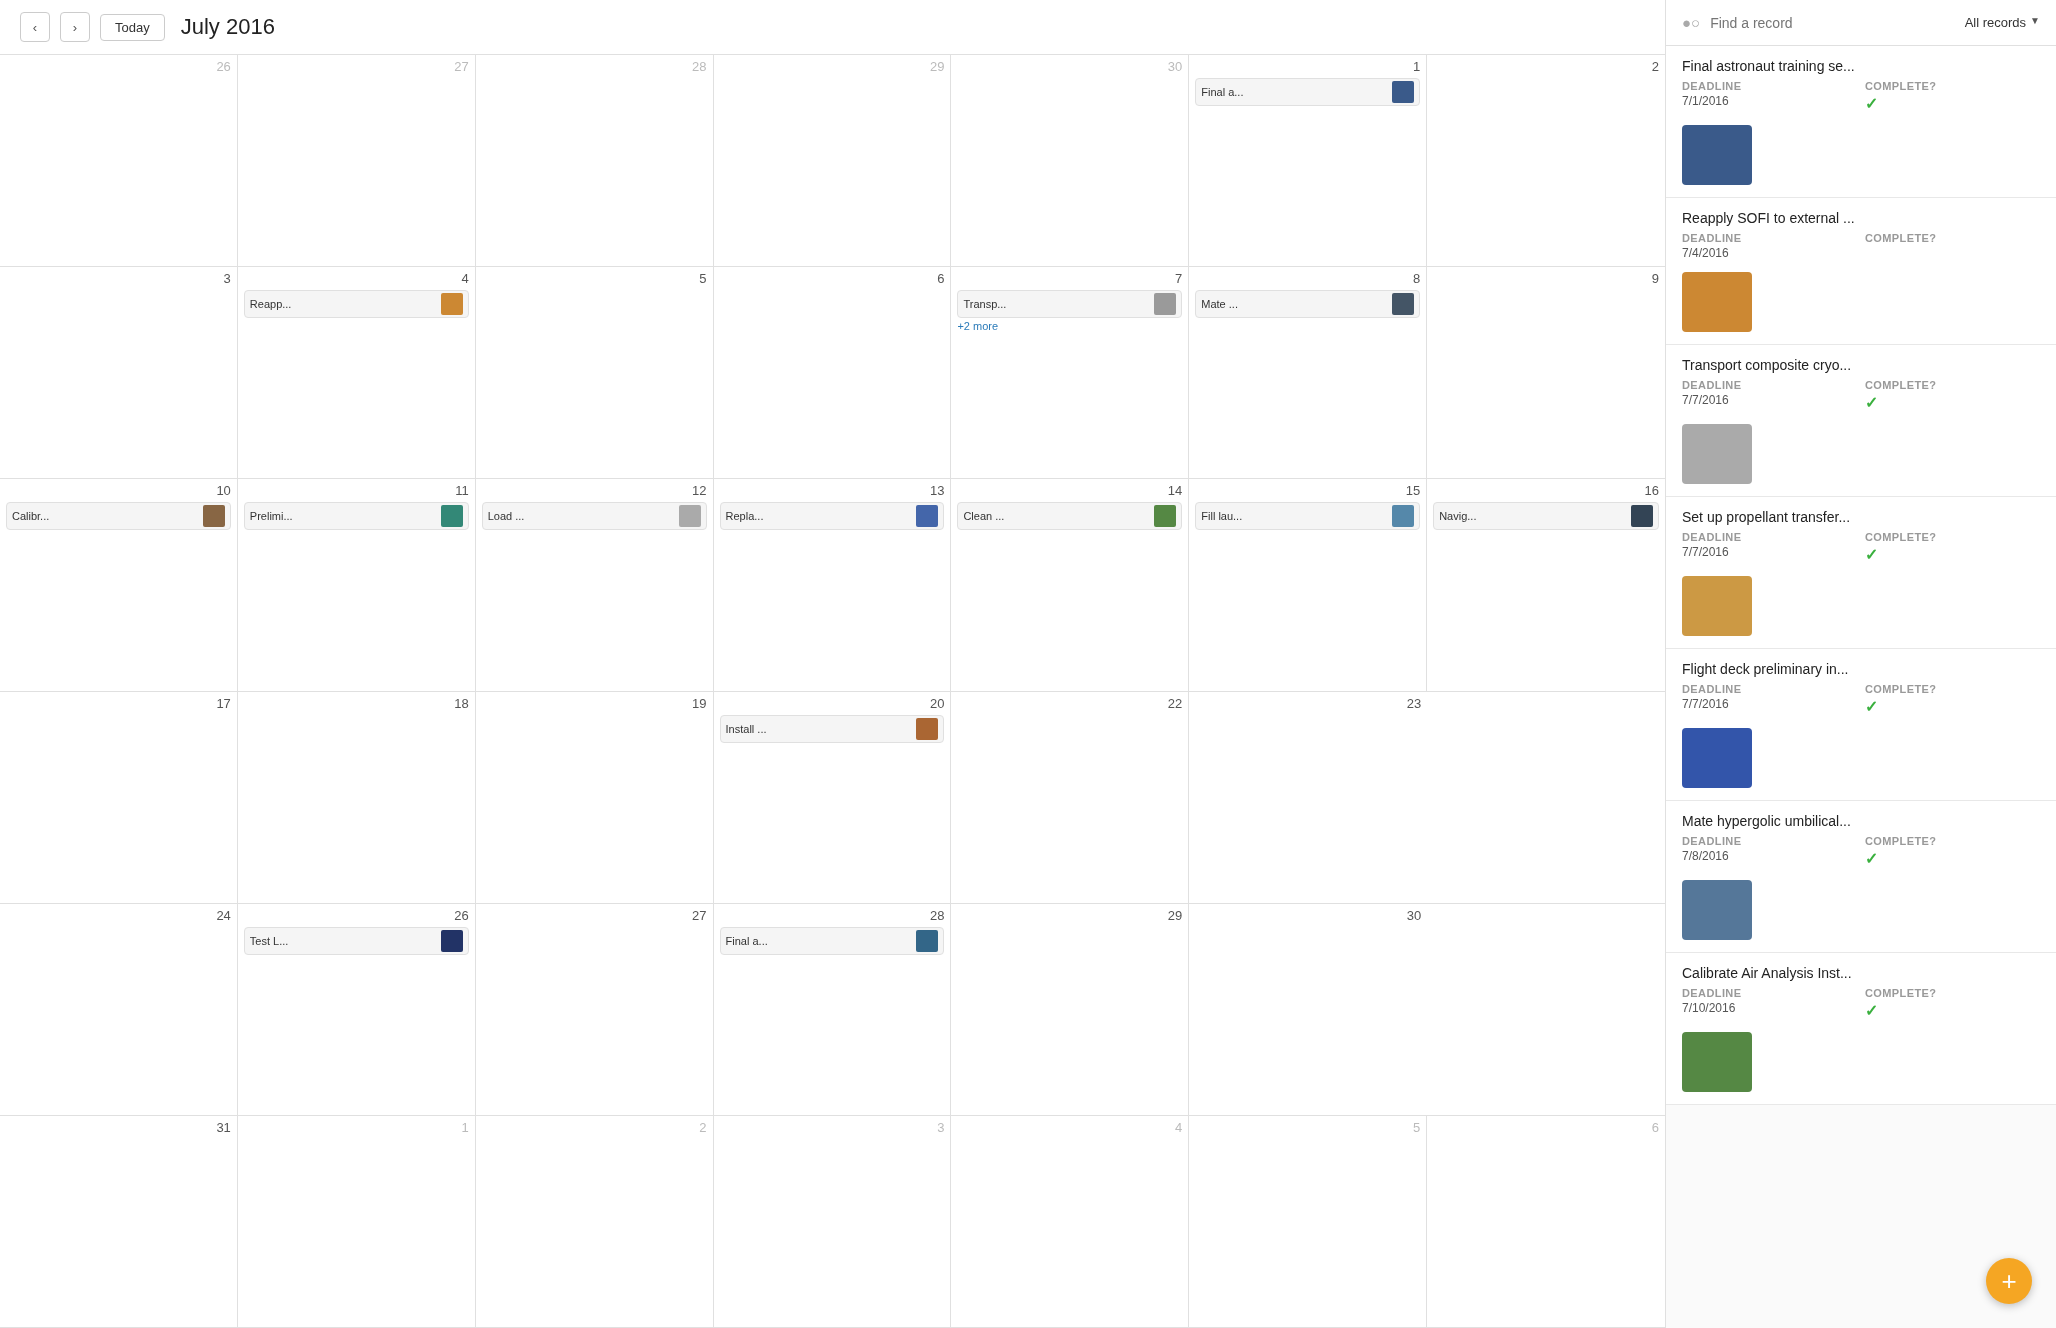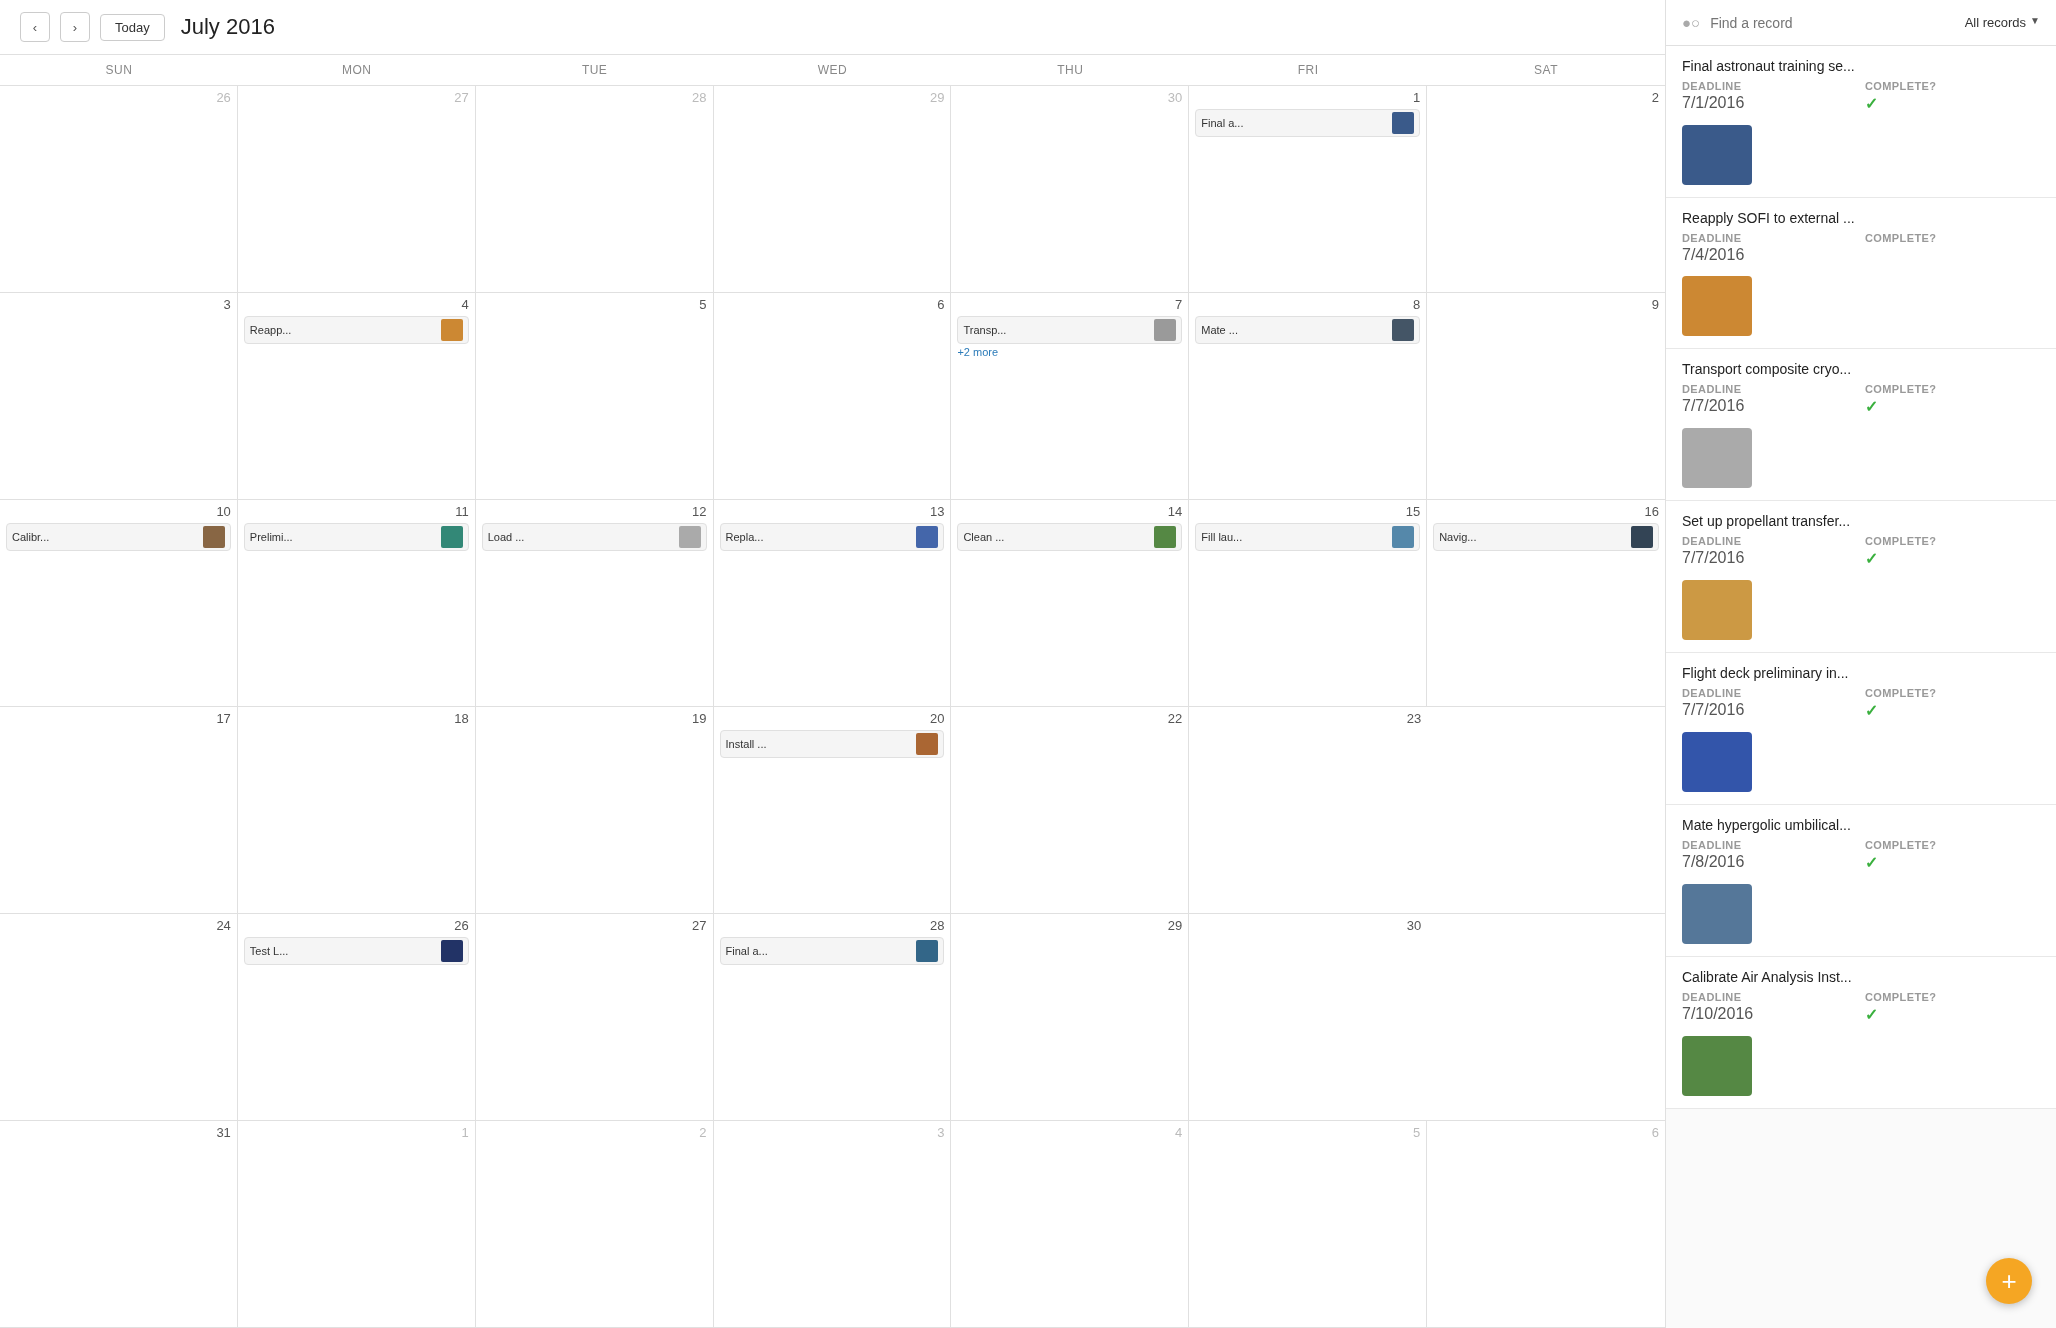--- a/index.html
+++ b/index.html
@@ -223,21 +223,21 @@
 
     .meta-label {
       font-size: 11px;
       color: #999;
       font-weight: 600;
       letter-spacing: 0.4px;
       text-transform: uppercase;
     }
 
     .meta-value {
-      font-size: 16px;
+      font-size: 12px;
       color: #555;
     }
 
     .check-mark {
       color: #3ab03e;
       font-size: 16px;
       font-weight: bold;
     }
 
     .record-thumb {
@@ -271,30 +271,20 @@
 
 <div class="calendar-section">
   <div class="cal-header">
     <button class="nav-btn">‹</button>
     <button class="nav-btn">›</button>
     <button class="today-btn">Today</button>
     <span class="cal-title">July 2016</span>
   </div>
 
   <div class="cal-grid">
-    <div class="day-headers">
-
-    <div class="day-header">SUN</div>
-        <div class="day-header">MON</div>
-        <div class="day-header">TUE</div>
-        <div class="day-header">WED</div>
-        <div class="day-header">THU</div>
-        <div class="day-header">FRI</div>
-        <div class="day-header">SAT</div>
-      </div>
     <div class="cal-weeks">
 
     <div class="cal-week">
           <div class="cal-cell">
             <div class="cell-date other-month">26</div>
           </div>
           <div class="cal-cell">
             <div class="cell-date other-month">27</div>
           </div>
           <div class="cal-cell">

